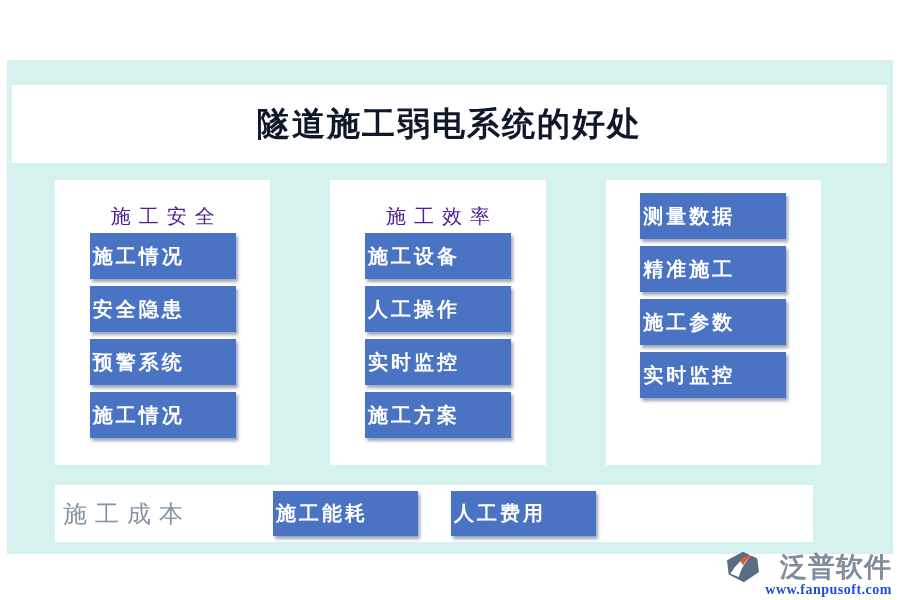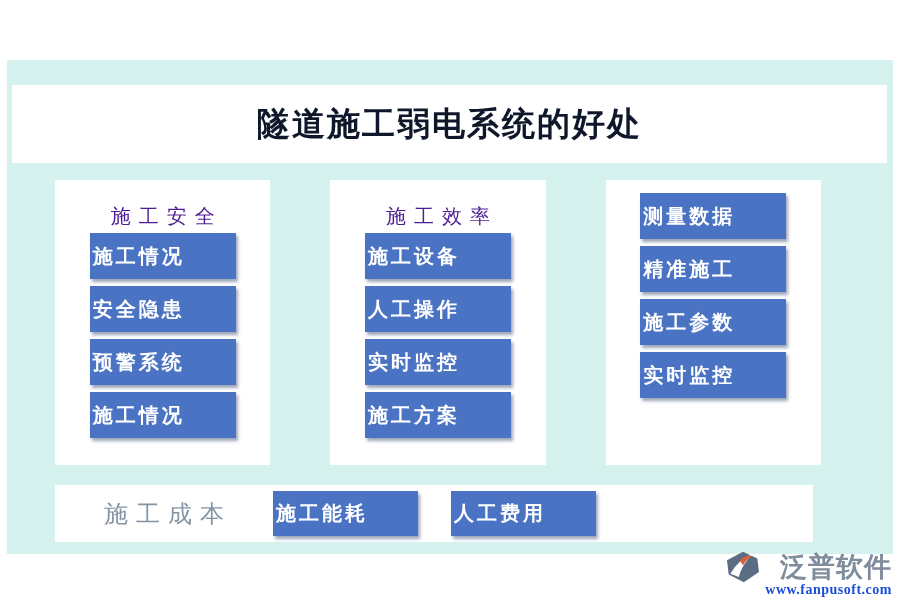--- a/index.html
+++ b/index.html
@@ -70,21 +70,21 @@
   .bottom-bar {
     position: absolute;
     left: 48px; top: 425px;
     width: 758px; height: 57px;
     background: #ffffff;
     display: flex;
     align-items: center;
   }
   .bar-title {
     width: 218px;
-    text-align: center;
+    text-align: left;
     font-size: 24px;
     color: #8494a3;
     letter-spacing: 8px;
     text-indent: 8px;
   }
   .bar-btn {
     width: 145px;
     height: 45px;
     line-height: 45px;
     margin-right: 33px;

